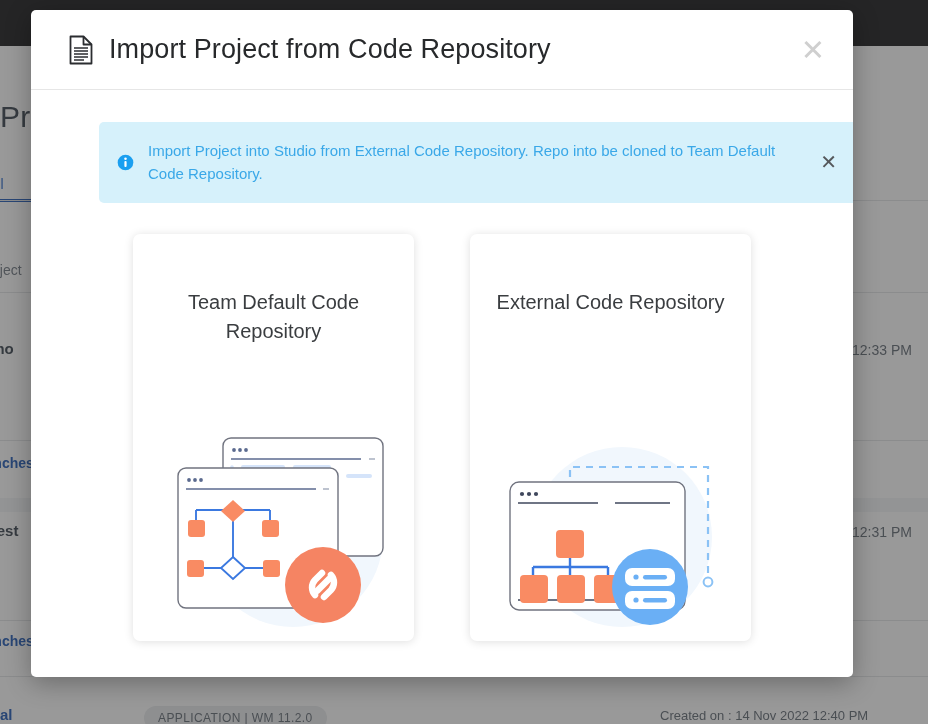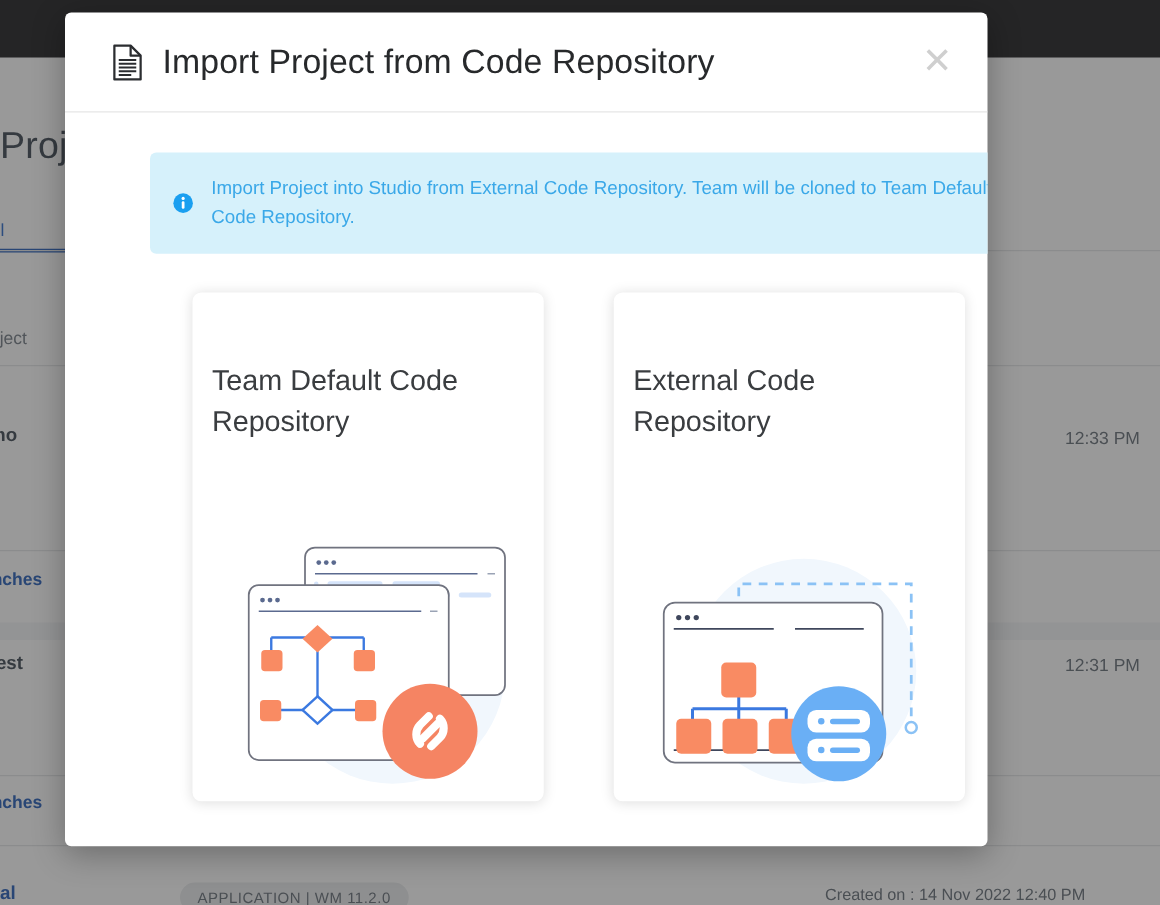--- a/index.html
+++ b/index.html
@@ -74,22 +74,22 @@
   }
 
   
   #scrim {
     position: absolute; inset: 0;
     background: rgba(60,60,60,0.52);
   }
 
   
   #modal {
-    position: absolute; left: 52px; top: 10px;
-    width: 738px; height: 667px;
+    position: absolute; left: 31px; top: 10px;
+    width: 822px; height: 667px;
     background: #ffffff; border-radius: 5px;
     box-shadow: 0 6px 26px rgba(0,0,0,.30);
     overflow: hidden;
   }
 
   .modal-header {
     position: relative; height: 80px;
     border-bottom: 1px solid #e6e6e6;
     display: flex; align-items: center;
     padding: 0 28px 0 38px;
@@ -136,22 +136,22 @@
     width: 618px; display: flex; gap: 56px;
   }
   .opt-card {
     width: 313px; height: 407px;
     background: #ffffff; border-radius: 7px;
     box-shadow: 0 1px 10px rgba(0,0,0,.13);
     display: flex; flex-direction: column; align-items: center;
     cursor: pointer; position: relative; overflow: hidden;
   }
   .opt-title {
-    margin-top: 54px; width: 250px; text-align: left;
-    font-size: 23px; line-height: 1.45; color: #3a3d40; font-weight: normal;
+    margin-top: 54px; width: 250px; text-align: center;
+    font-size: 20px; line-height: 1.45; color: #3a3d40; font-weight: normal;
   }
   .illus { position: absolute; left: 0; bottom: 6px; width: 313px; height: 210px; }
 </style>
 </head>
 <body>
 
 <div id="bg-page">
 
   <div class="bg-topbar"></div>
 
@@ -200,21 +200,21 @@
     <h1 class="modal-title">Import Project from Code Repository</h1>
     <button class="modal-close">✕</button>
   </div>
 
   <div class="alert">
     <svg class="alert-icon" viewBox="0 0 20 20">
       <circle cx="10" cy="10" r="9.2" fill="#1a9ff0"></circle>
       <circle cx="10" cy="5.6" r="1.5" fill="#ffffff"></circle>
       <rect x="8.7" y="8.3" width="2.6" height="7" rx="1.2" fill="#ffffff"></rect>
     </svg>
-    <div class="alert-text">Import Project into Studio from External Code Repository. Team will be cloned to Team Default Code Repository.</div>
+    <div class="alert-text">Import Project into Studio from External Code Repository. Repo into be cloned to Team Default Code Repository.</div>
     <button class="alert-close">✕</button>
   </div>
 
   <div class="cards">
 
     <div class="opt-card">
       <div class="opt-title">Team Default Code Repository</div>
 
       <svg class="illus" viewBox="0 0 313 210">
         <circle cx="160" cy="112" r="90" fill="#f1f7fd"></circle>

